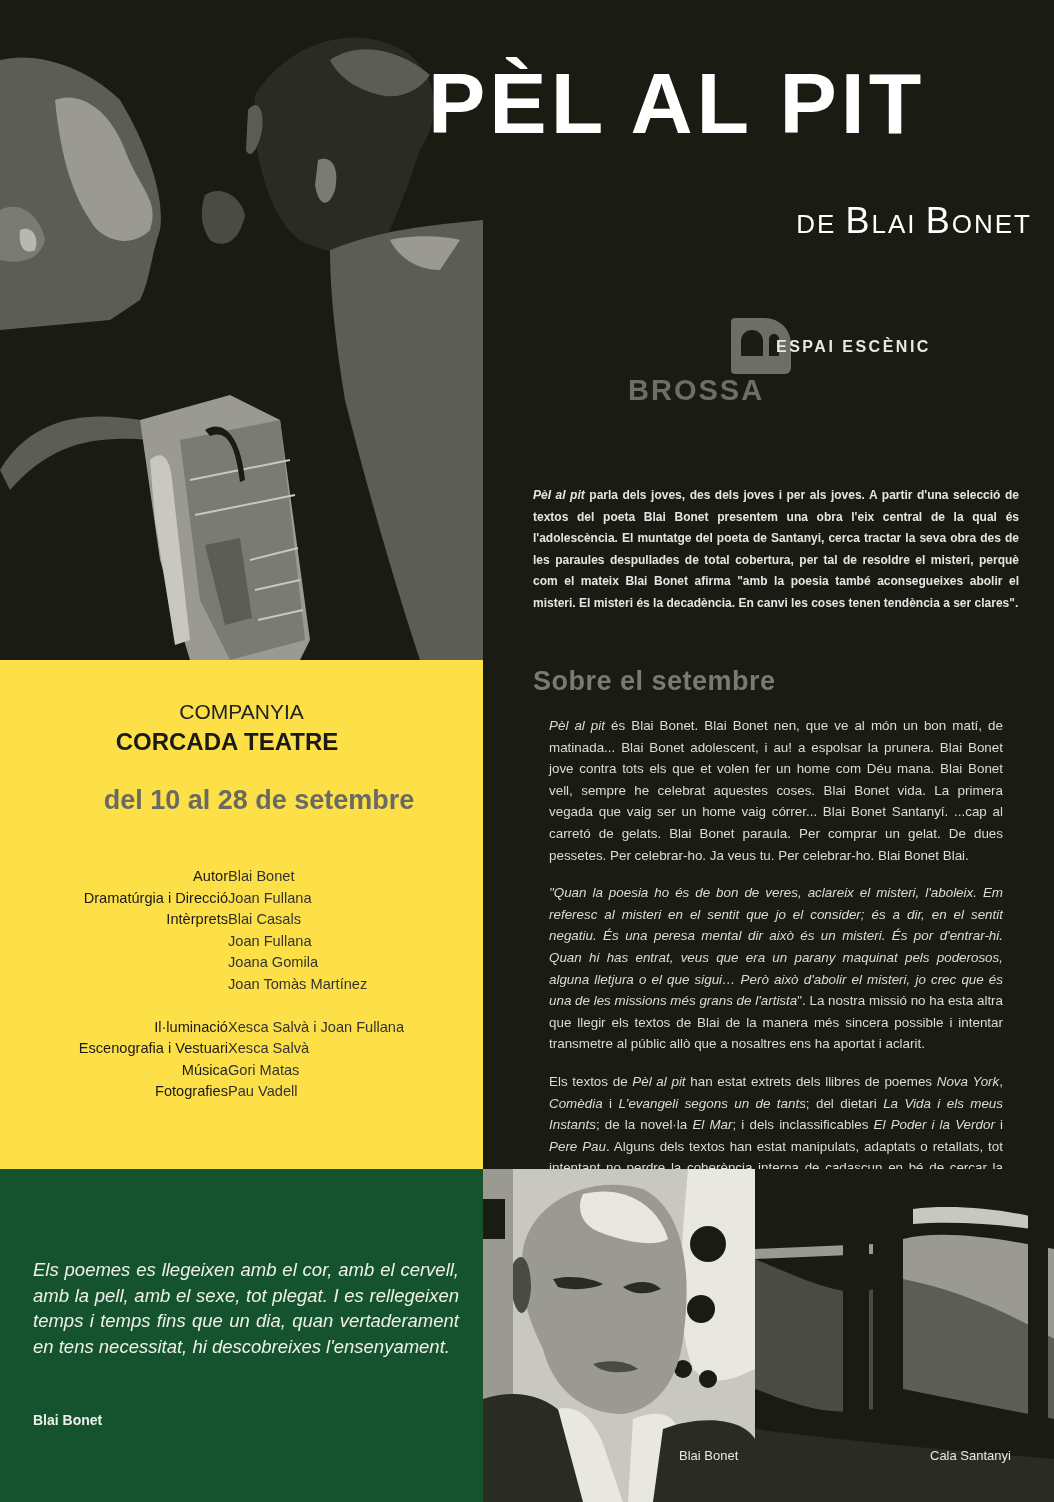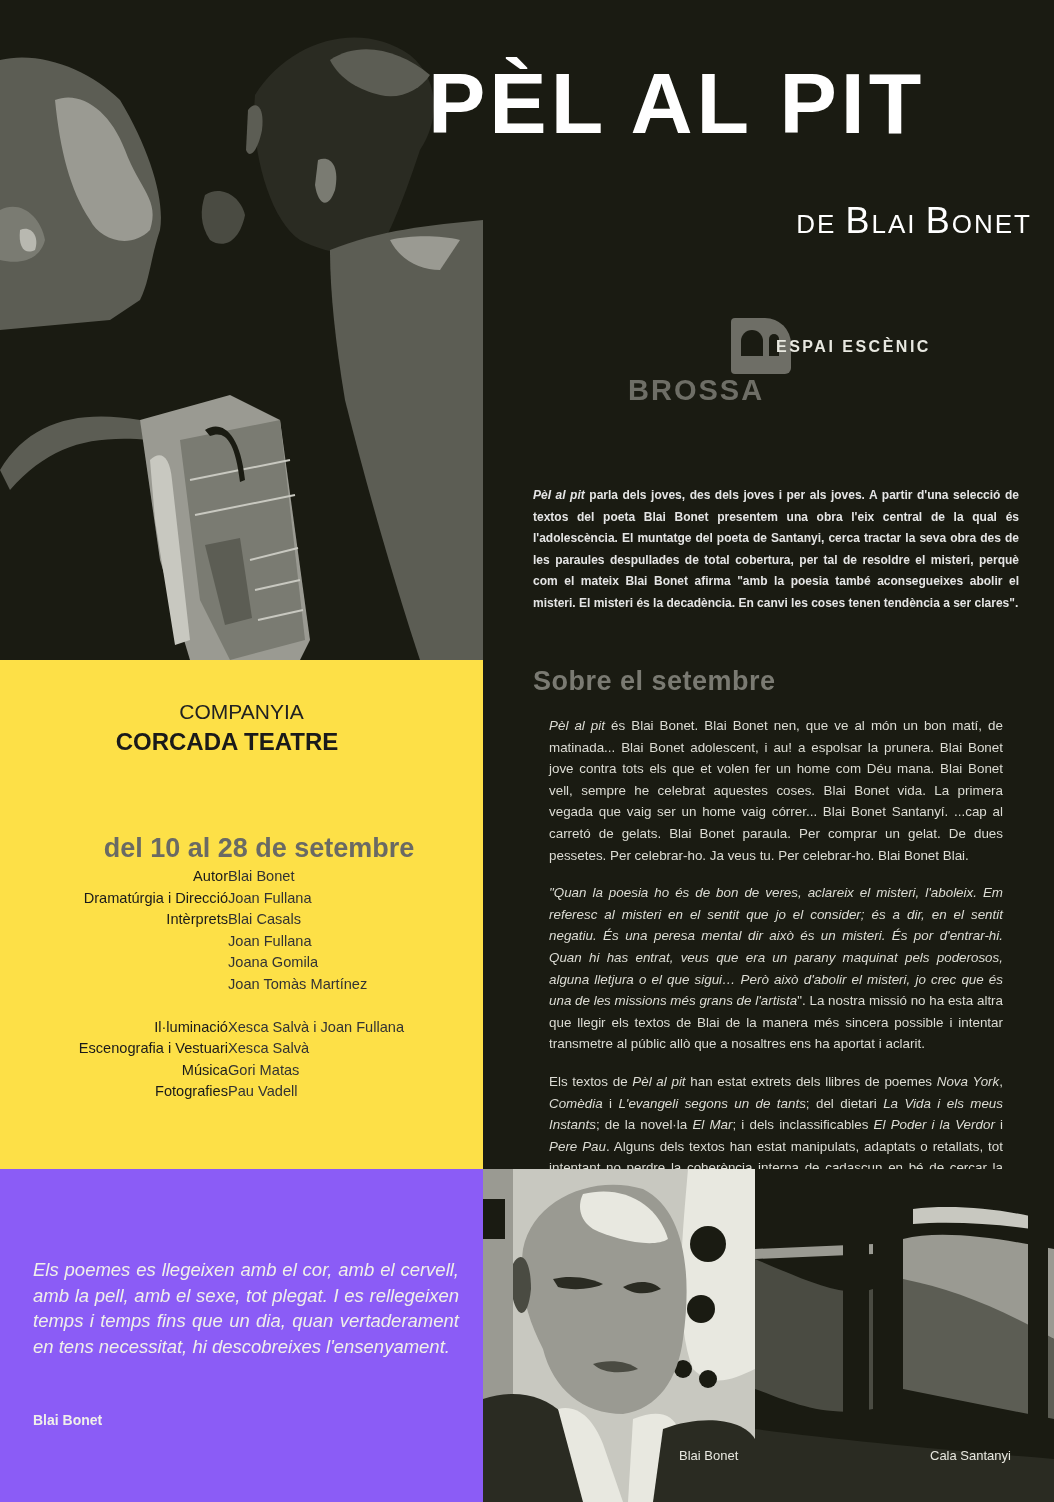--- a/index.html
+++ b/index.html
@@ -41,29 +41,29 @@
       letter-spacing: 0.5px; white-space: nowrap; }
     .body-text { position: absolute; left: 533px; top: 699px; width: 486px; color: #dcdcd4; font-size: 13.4px;
       line-height: 21.6px; text-align: justify; }
     .body-text p { margin: 16px; }
     .body-text i { font-style: italic; }
 
     
     .credits { position: absolute; left: 0; top: 660px; width: 483px; height: 509px; background: #fde047; }
     .company-label { position: absolute; left: 0; width: 483px; top: 40px; text-align: center; color: #222; font-size: 21px; }
     .company-name { position: absolute; left: 0; width: 390px; top: 68px; text-align: center; color: #1a1a1a; font-size: 24px; font-weight: bold; margin-left: 32px; }
-    .dates { position: absolute; left: 0; width: 518px; top: 125px; text-align: center; color: #6a6a64; font-size: 27px; font-weight: bold; margin-top: 48px; }
+    .dates { position: absolute; left: 0; width: 518px; top: 125px; text-align: center; color: #6a6a64; font-size: 27px; font-weight: bold; }
     .credit-table { position: absolute; left: 33px; top: 206px; width: 420px; }
     .credit-row { display: flex; font-size: 14.6px; line-height: 21.6px; color: #1a1a1a; }
     .credit-row .role { width: 195px; font-weight: normal; text-align: right; }
     .credit-row .name { color: #333; }
     .credit-gap { height: 21px; }
 
     
-    .quote-panel { position: absolute; left: 0; top: 1169px; width: 558px; height: 333px; background: #8b5cf6; }
+    .quote-panel { position: absolute; left: 0; top: 1169px; width: 558px; height: 333px; background: #14532d; }
     .quote-text { position: absolute; left: 33px; top: 88px; width: 426px; color: #f0f0ea; font-size: 18.5px;
       font-style: italic; line-height: 25.5px; text-align: justify; }
     .quote-author { position: absolute; left: 33px; top: 243px; color: #f0f0ea; font-size: 14px; font-weight: bold; }
 
     
     .photo-bottom { position: absolute; left: 483px; top: 1169px; width: 571px; height: 333px; overflow: hidden; background: #1a1b12; }
     .photo-bottom svg { position: absolute; left: 0; top: 0; width: 100%; height: 100%; }
     .caption { position: absolute; color: #e8e8e0; font-size: 13px; white-space: nowrap; }
     .caption-1 { left: 196px; top: 279px; }
     .caption-2 { left: 447px; top: 279px; }

